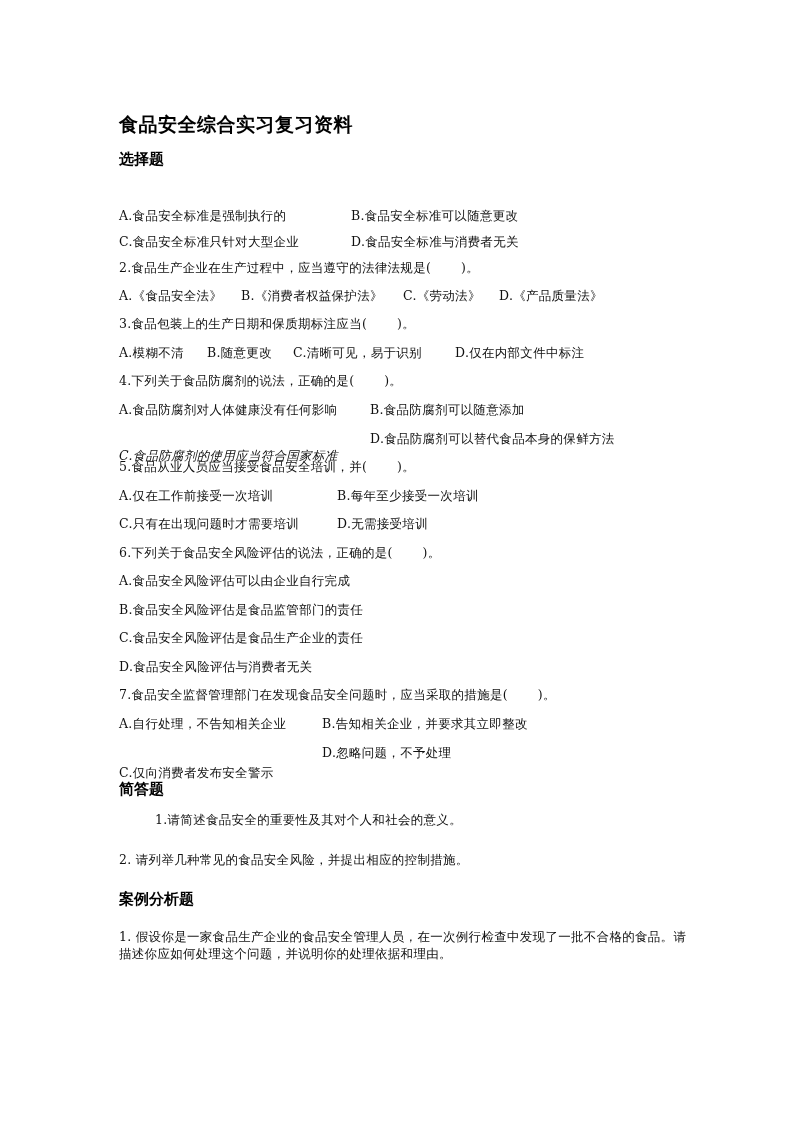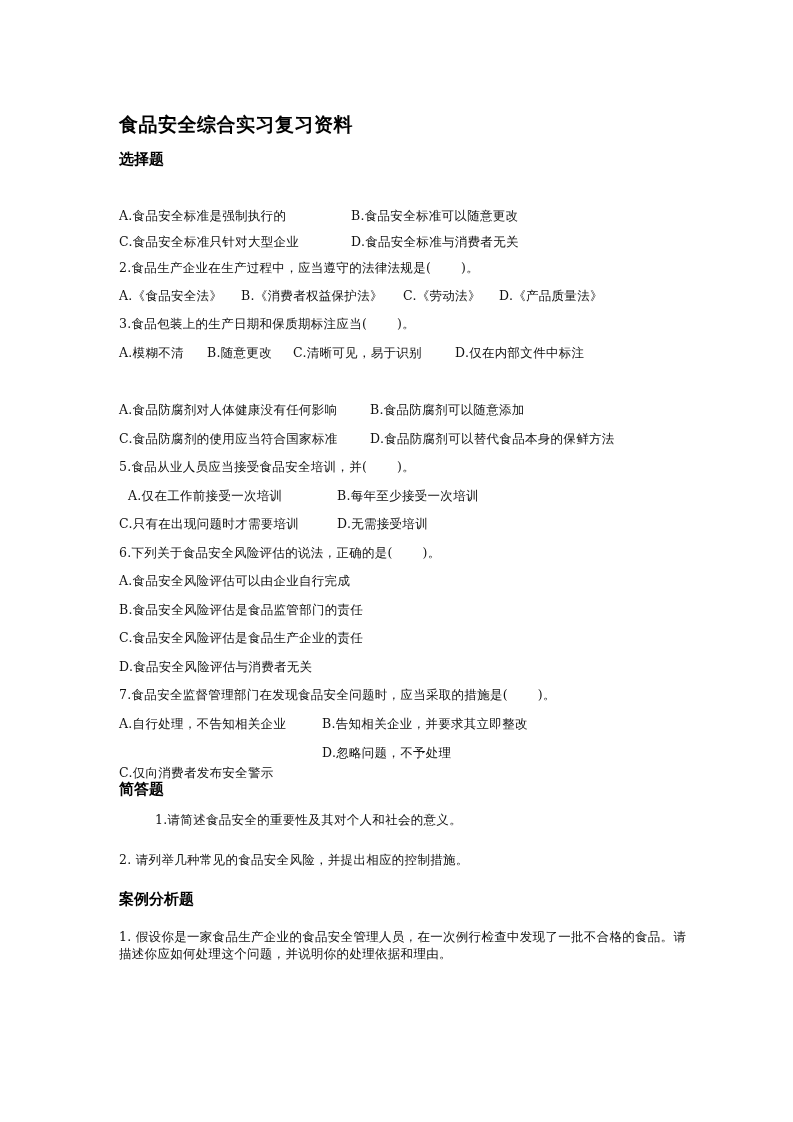--- a/index.html
+++ b/index.html
@@ -30,27 +30,28 @@
   <div class="opt" style="left:241px; top:288px;">B.《消费者权益保护法》</div>
   <div class="opt" style="left:403px; top:288px;">C.《劳动法》</div>
   <div class="opt" style="left:499px; top:288px;">D.《产品质量法》</div>
 
   <div class="line" style="top:316px;">3.食品包装上的生产日期和保质期标注应当(　　 )。</div>
   <div class="opt" style="left:119px; top:345px;">A.模糊不清</div>
   <div class="opt" style="left:207px; top:345px;">B.随意更改</div>
   <div class="opt" style="left:293px; top:345px;">C.清晰可见，易于识别</div>
   <div class="opt" style="left:455px; top:345px;">D.仅在内部文件中标注</div>
 
+  <div class="line" style="top:373px;">4.下列关于食品防腐剂的说法，正确的是(　　 )。</div>
   <div class="opt" style="left:119px; top:402px;">A.食品防腐剂对人体健康没有任何影响</div>
   <div class="opt" style="left:370px; top:402px;">B.食品防腐剂可以随意添加</div>
-  <div class="opt" style="left:119px; top:431px;">C.食品防腐剂的使用应当符合国家标准</div>
+  <div class="opt" style="left:119px; top:448px;font-style:italic;">C.食品防腐剂的使用应当符合国家标准</div>
   <div class="opt" style="left:370px; top:431px;">D.食品防腐剂可以替代食品本身的保鲜方法</div>
 
   <div class="line" style="top:459px;">5.食品从业人员应当接受食品安全培训，并(　　 )。</div>
-  <div class="opt" style="left:128px; top:488px;">A.仅在工作前接受一次培训</div>
+  <div class="opt" style="left:119px; top:488px;">A.仅在工作前接受一次培训</div>
   <div class="opt" style="left:337px; top:488px;">B.每年至少接受一次培训</div>
   <div class="opt" style="left:119px; top:516px;">C.只有在出现问题时才需要培训</div>
   <div class="opt" style="left:337px; top:516px;">D.无需接受培训</div>
 
   <div class="line" style="top:545px;">6.下列关于食品安全风险评估的说法，正确的是(　　 )。</div>
   <div class="opt" style="left:119px; top:573px;">A.食品安全风险评估可以由企业自行完成</div>
   <div class="opt" style="left:119px; top:602px;">B.食品安全风险评估是食品监管部门的责任</div>
   <div class="opt" style="left:119px; top:630px;">C.食品安全风险评估是食品生产企业的责任</div>
   <div class="opt" style="left:119px; top:659px;">D.食品安全风险评估与消费者无关</div>
 

